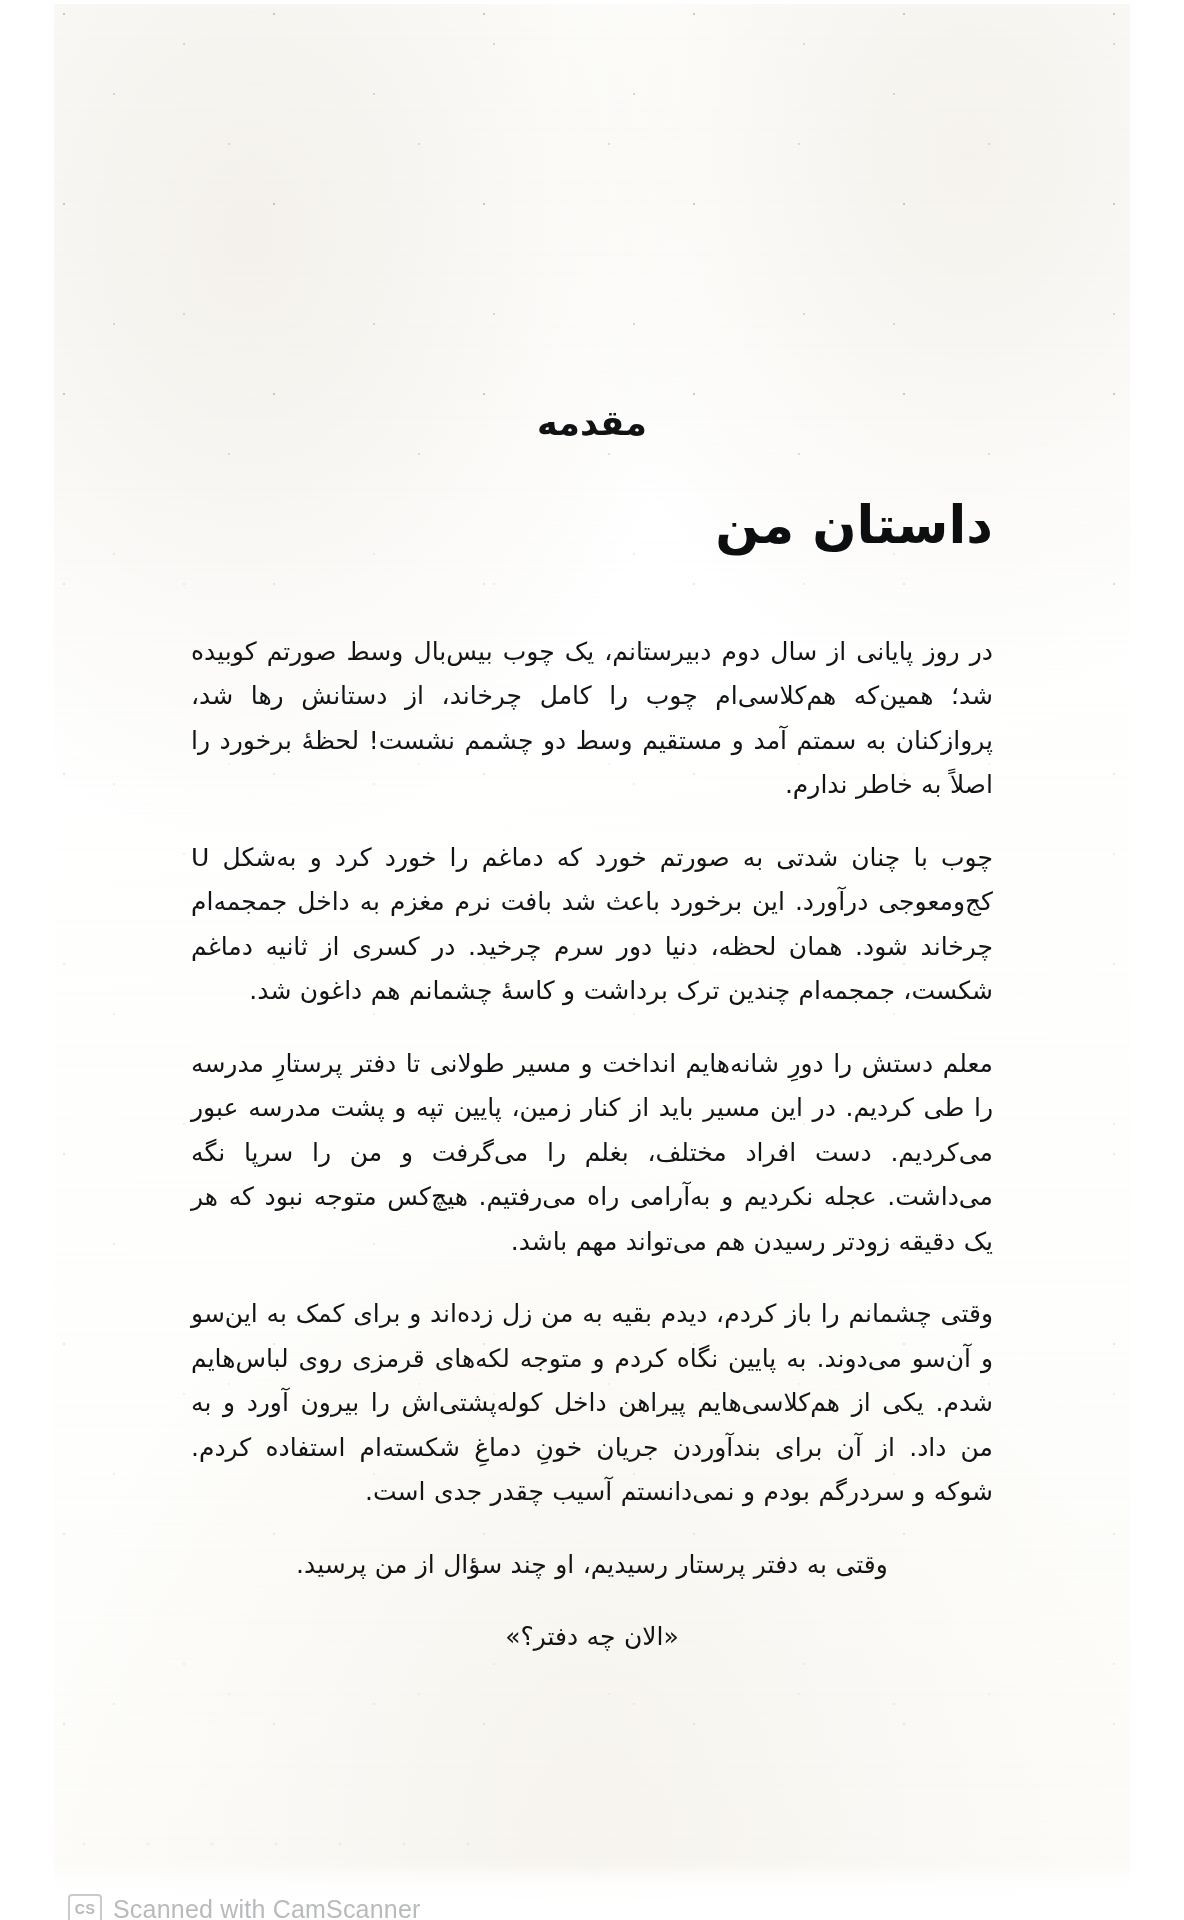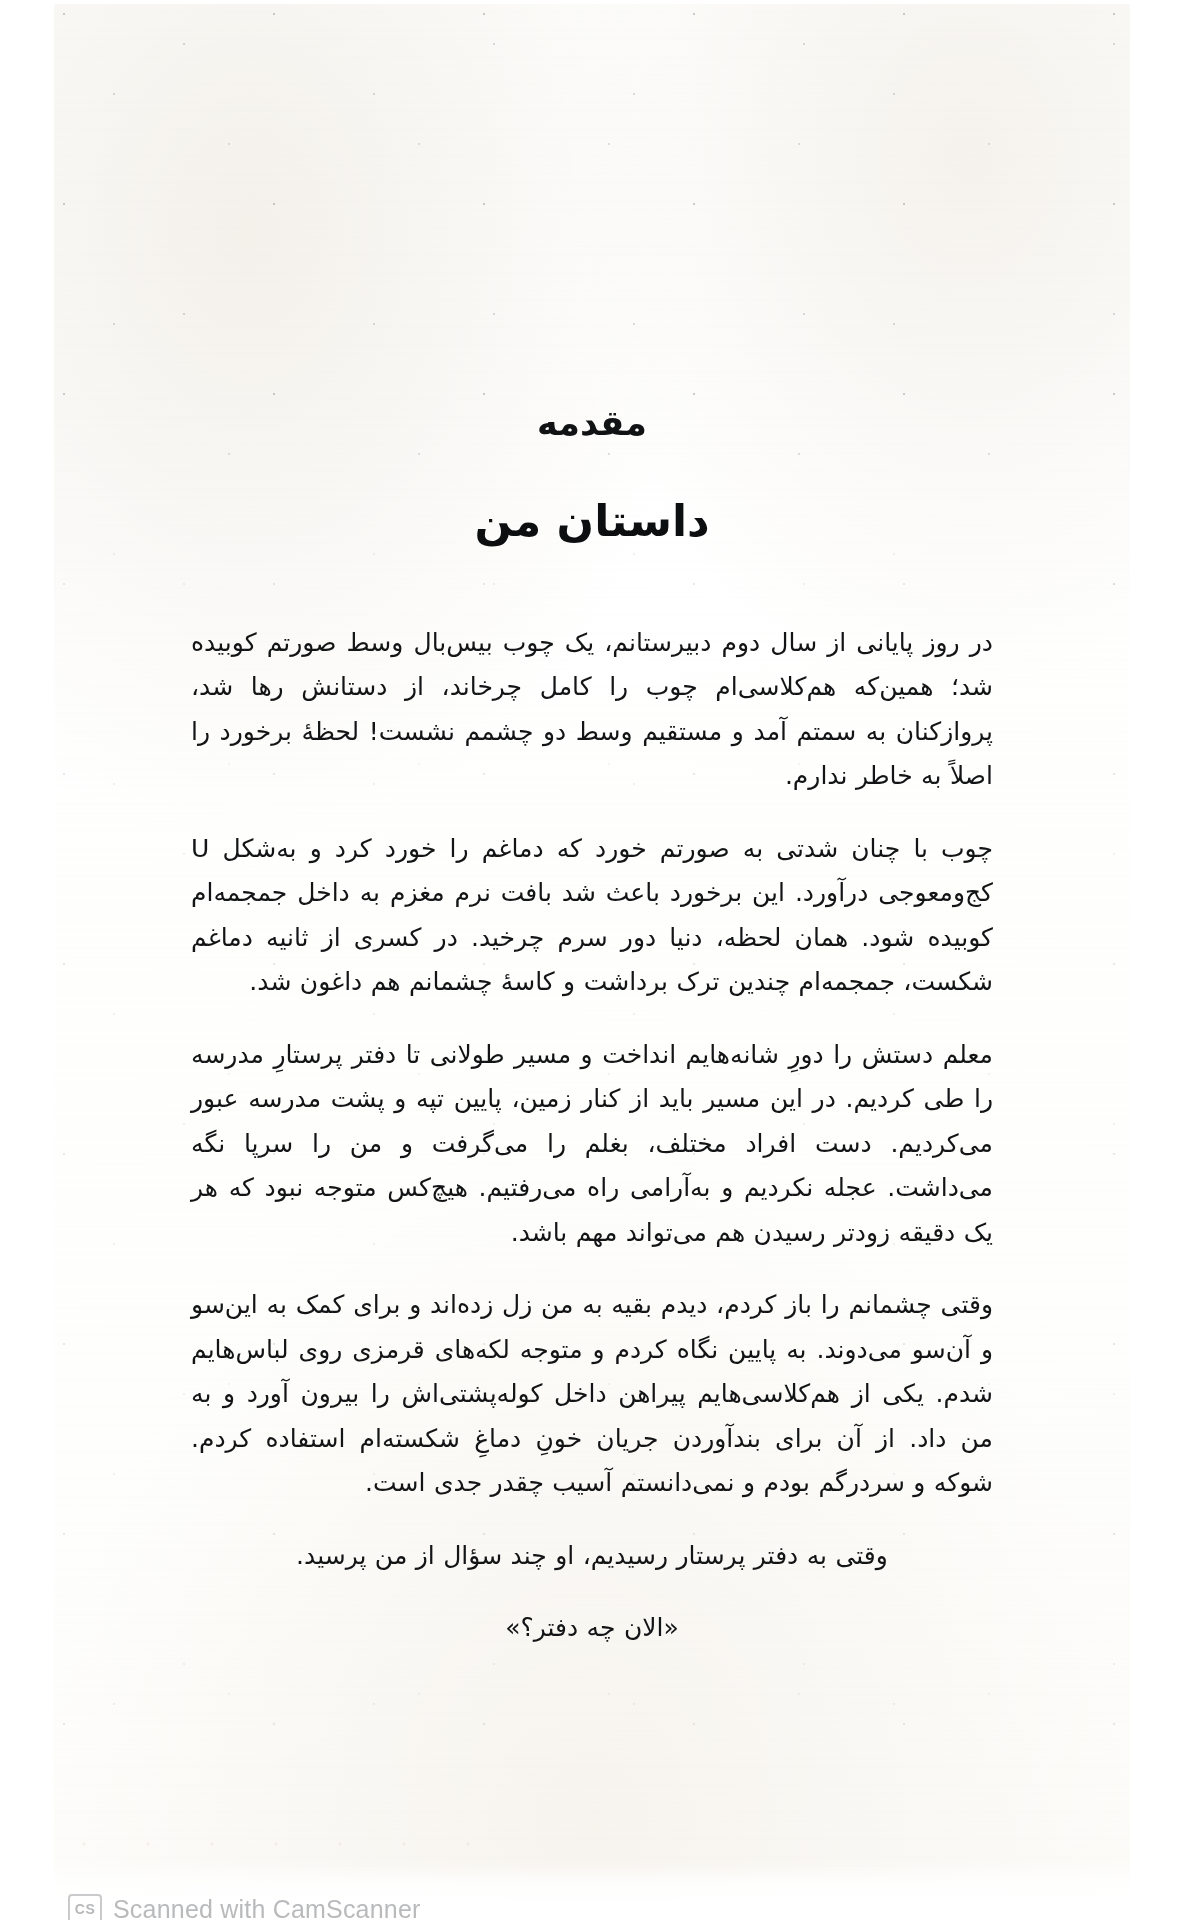--- a/index.html
+++ b/index.html
@@ -71,24 +71,24 @@
     font-size: 35px;
     font-weight: 700;
     line-height: 1.1;
     text-align: center;
     color: #111214;
     margin: 0 0 54px 0;
     letter-spacing: 0.5px;
   }
 
   .title {
-    font-size: 44px;
+    font-size: 52px;
     font-weight: 700;
     line-height: 1.1;
-    text-align: center;
+    text-align: right;
     color: #0d0e10;
     margin: 0 0 76px 0;
     letter-spacing: 0.5px;
   }
 
   .para {
     font-size: 25px;
     line-height: 1.78;
     color: #131416;
     margin: 0 0 28px 0;
@@ -164,21 +164,21 @@
   <div class="speckle top"></div>
   <div class="streaks"></div>
 
   <div class="content">
 
     <div class="kicker">مقدمه</div>
 
     <h1 class="title">داستان من</h1>
 
     <p class="para">در روز پایانی از سال دوم دبیرستانم، یک چوب بیس‌بال وسط صورتم کوبیده شد؛ همین‌که هم‌کلاسی‌ام چوب را کامل چرخاند، از دستانش رها شد، پروازکنان به سمتم آمد و مستقیم وسط دو چشمم نشست! لحظهٔ برخورد را اصلاً به خاطر ندارم.</p>
-    <p class="para">چوب با چنان شدتی به صورتم خورد که دماغم را خورد کرد و به‌شکل U کج‌ومعوجی درآورد. این برخورد باعث شد بافت نرم مغزم به داخل جمجمه‌ام کوبیده شود. همان لحظه، دنیا دور سرم چرخید. در کسری از ثانیه دماغم شکست، جمجمه‌ام چندین ترک برداشت و کاسهٔ چشمانم هم داغون شد.</p>
+    <p class="para">چوب با چنان شدتی به صورتم خورد که دماغم را خورد کرد و به‌شکل U کج‌ومعوجی درآورد. این برخورد باعث شد بافت نرم مغزم به داخل جمجمه‌ام چرخاند شود. همان لحظه، دنیا دور سرم چرخید. در کسری از ثانیه دماغم شکست، جمجمه‌ام چندین ترک برداشت و کاسهٔ چشمانم هم داغون شد.</p>
     <p class="para">معلم دستش را دورِ شانه‌هایم انداخت و مسیر طولانی تا دفتر پرستارِ مدرسه را طی کردیم. در این مسیر باید از کنار زمین، پایین تپه و پشت مدرسه عبور می‌کردیم. دست افراد مختلف، بغلم را می‌گرفت و من را سرپا نگه می‌داشت. عجله نکردیم و به‌آرامی راه می‌رفتیم. هیچ‌کس متوجه نبود که هر یک دقیقه زودتر رسیدن هم می‌تواند مهم باشد.</p>
     <p class="para">وقتی چشمانم را باز کردم، دیدم بقیه به من زل زده‌اند و برای کمک به این‌سو و آن‌سو می‌دوند. به پایین نگاه کردم و متوجه لکه‌های قرمزی روی لباس‌هایم شدم. یکی از هم‌کلاسی‌هایم پیراهن داخل کوله‌پشتی‌اش را بیرون آورد و به من داد. از آن برای بندآوردن جریان خونِ دماغِ شکسته‌ام استفاده کردم. شوکه و سردرگم بودم و نمی‌دانستم آسیب چقدر جدی است.</p>
     <p class="para right">وقتی به دفتر پرستار رسیدیم، او چند سؤال از من پرسید.</p>
     <p class="para right">«الان چه دفتر؟»</p>
 
   </div>
 
   <div class="footer-smudge"></div>
 
   <div class="footer">

